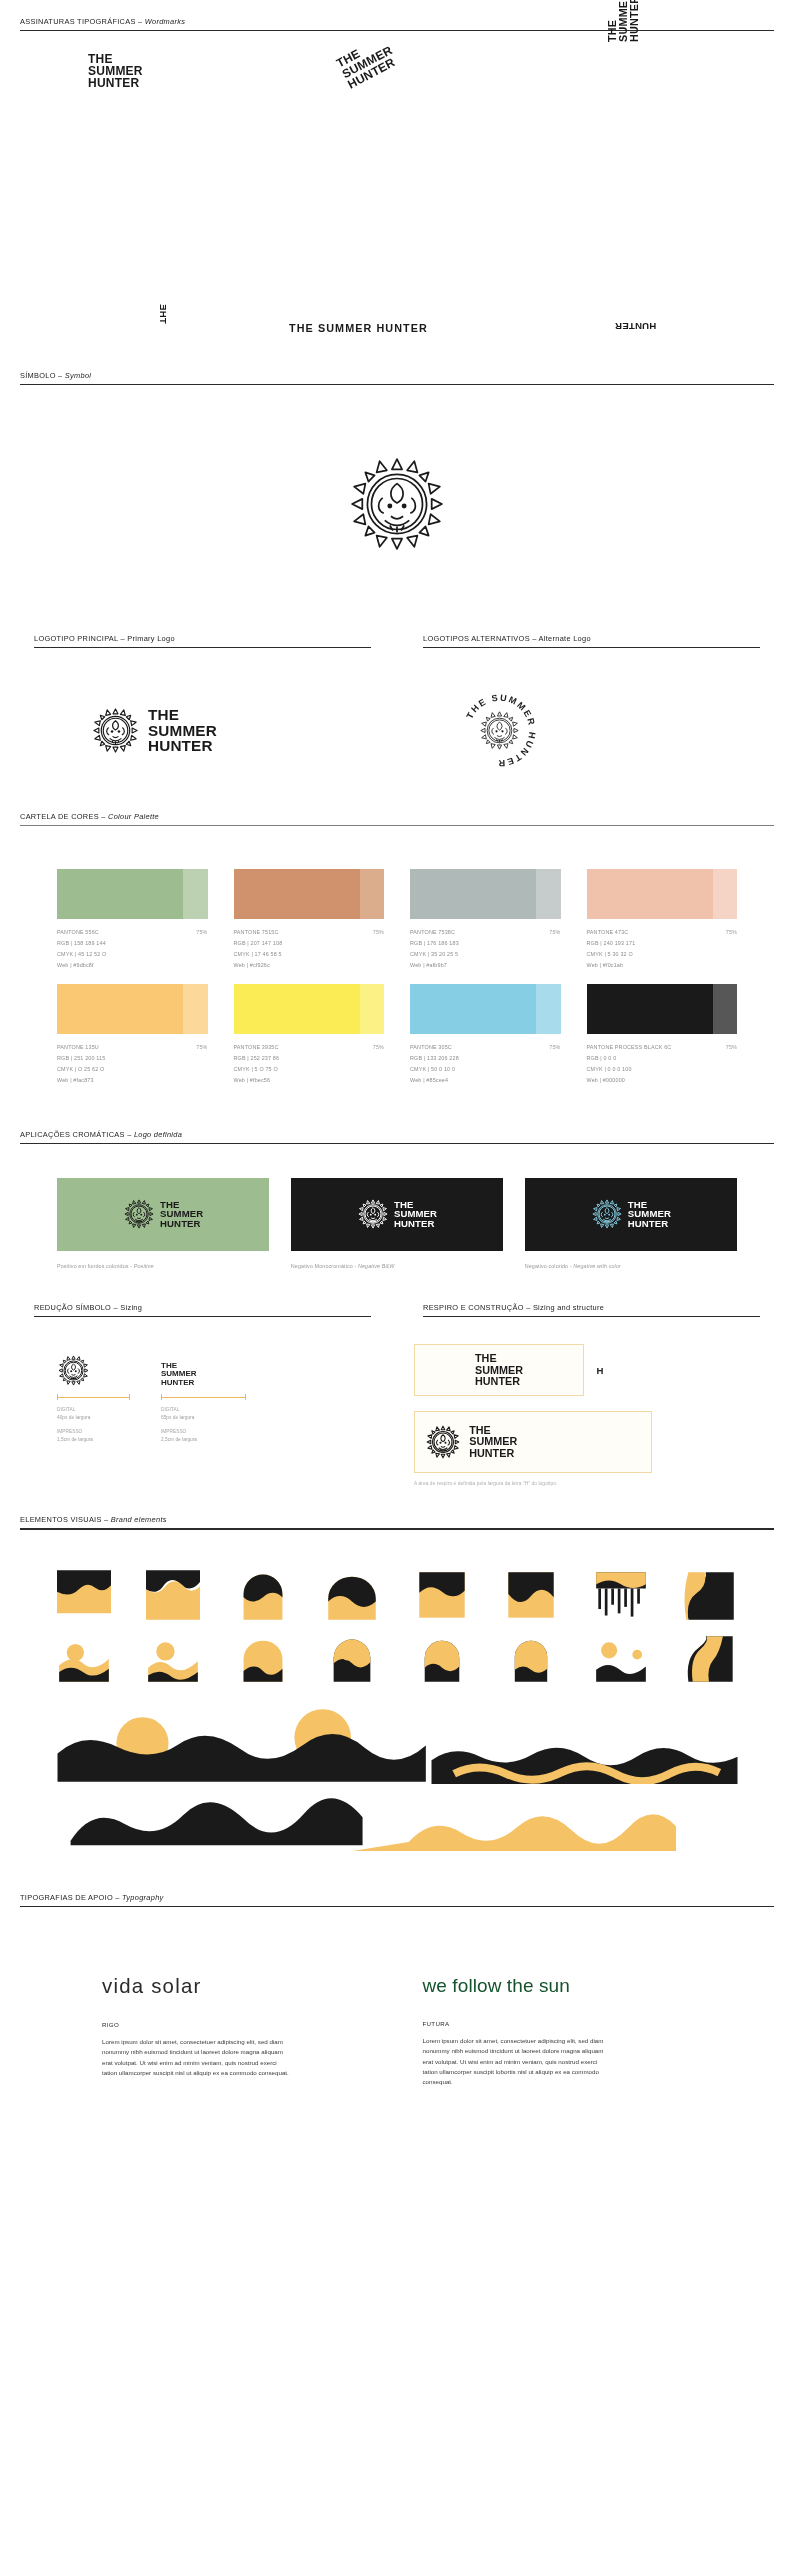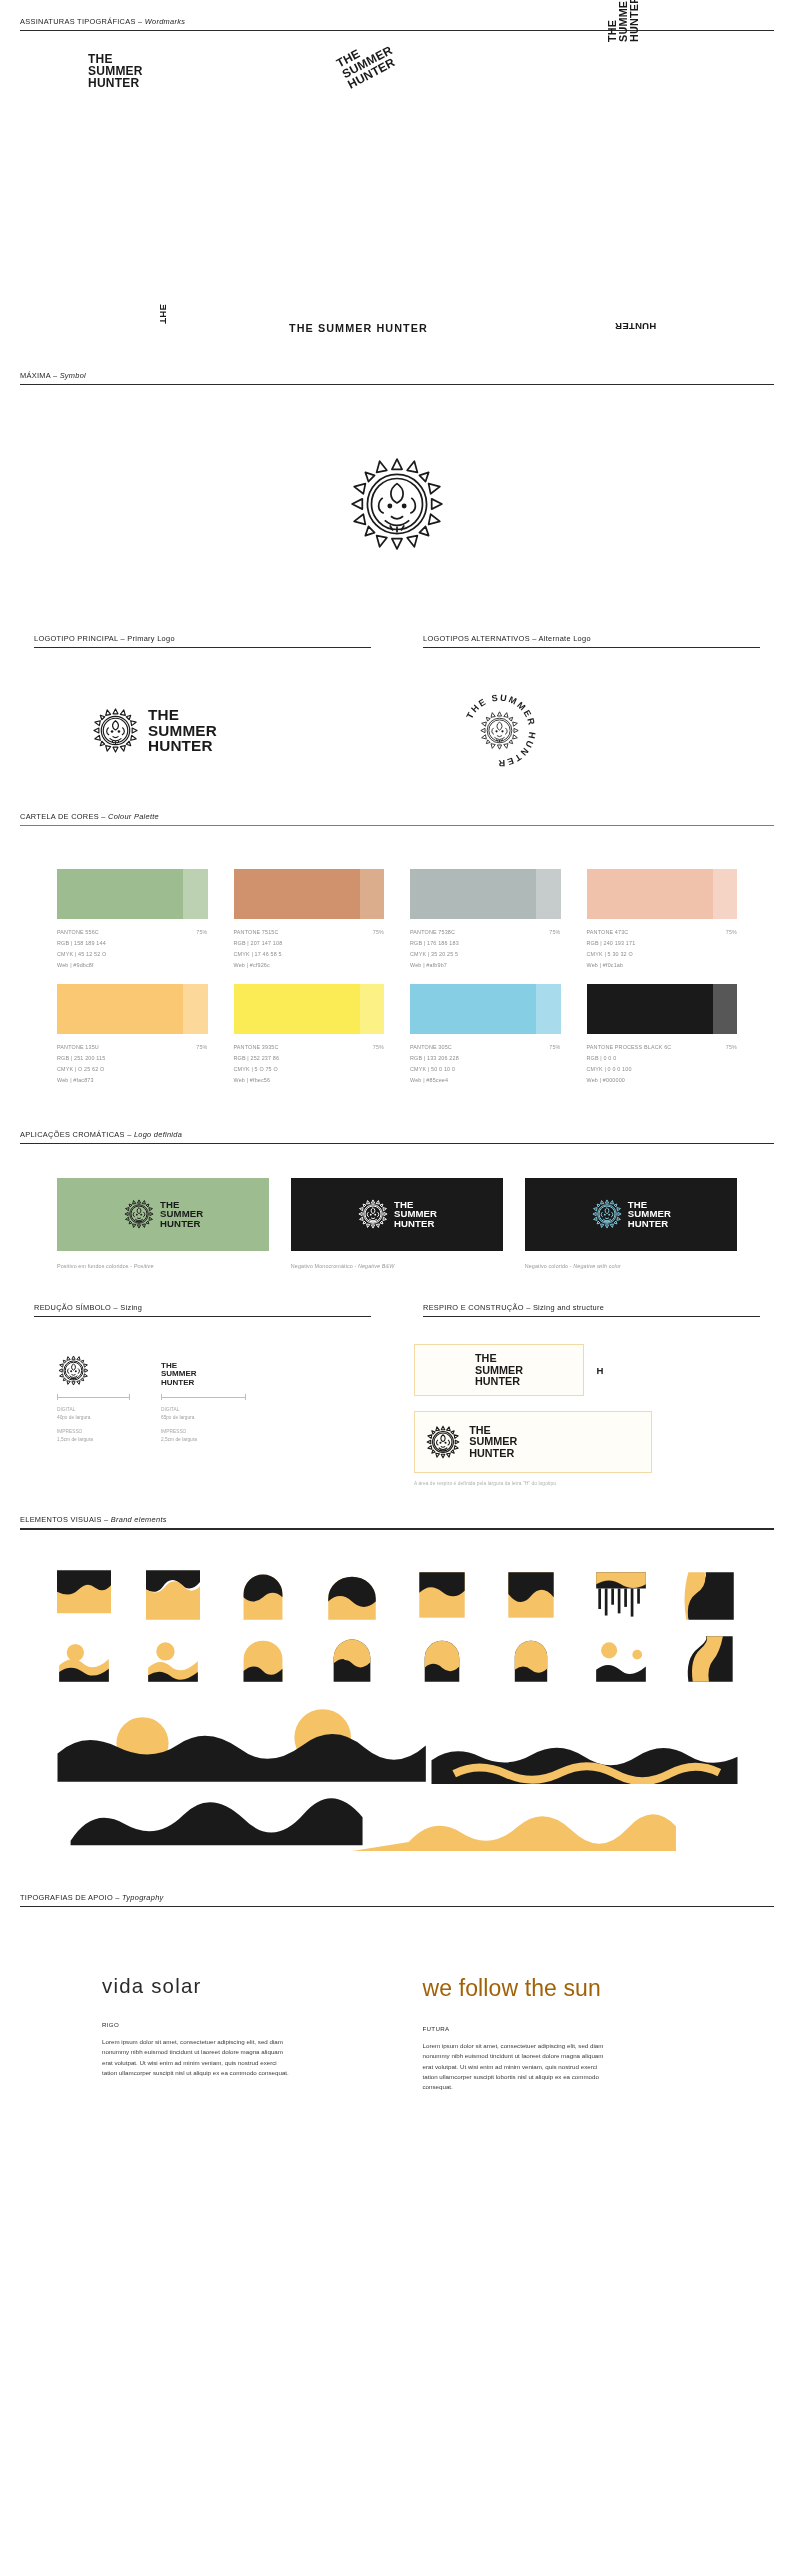--- a/index.html
+++ b/index.html
@@ -96,21 +96,21 @@
   .spacing-note { font-size: 4.8px; color: #b0b0b0; padding-top: 8px; letter-spacing: .02em; }
 
   
   .elements { padding: 0 57px; }
   .el-row { display: flex; justify-content: space-between; margin-bottom: 14.7px; }
 
   
   .typo { display: flex; padding: 0 102px; gap: 51px; }
   .typo-col { flex: 1; }
   .typo-sample-rigo { font-size: 20.4px; font-weight: 300; letter-spacing: .06em; color: #2a2a2a; }
-  .typo-sample-futura { font-size: 23px; font-weight: 400; letter-spacing: .005em; color: #a16207; }
+  .typo-sample-futura { font-size: 19px; font-weight: 400; letter-spacing: .005em; color: #14532d; }
   .typo-name { font-size: 6.2px; letter-spacing: .05em; color: #2a2a2a; padding-top: 23px; }
   .typo-body { font-size: 6.2px; line-height: 1.62; color: #3a3a3a; padding-top: 9px; max-width: 187px; }
 </style>
 </head>
 <body>
 
 <div class="page">
 
   <div style="height:17px"></div>
   <div class="section-head">
@@ -140,21 +140,21 @@
       <div>THE</div>
     </div>
     <div class="wm-stack wm-row">THE SUMMER HUNTER</div>
     <div class="wm-stack wm-e">
       <div>HUNTER</div>
     </div>
   </div>
 
   <div class="section-head">
     <div class="label">
-      <span class="pt">MÁXIMA</span><span> – </span><span class="en">Symbol</span>
+      <span class="pt">SÍMBOLO</span><span> – </span><span class="en">Symbol</span>
     </div>
     <div class="rule"></div>
   </div>
 
   <div class="center-row" style="padding:68px 0 79px">
     <svg class="sym" width="102" height="102" viewBox="0 0 100 100">
       <g fill="none" stroke="#1a1a1a" stroke-width="1.7" stroke-linejoin="round">
         <g id="rays">
           <path d="M50 6 L55 16 L45 16 Z"></path>
           <path d="M50 94 L55 84 L45 84 Z"></path>

